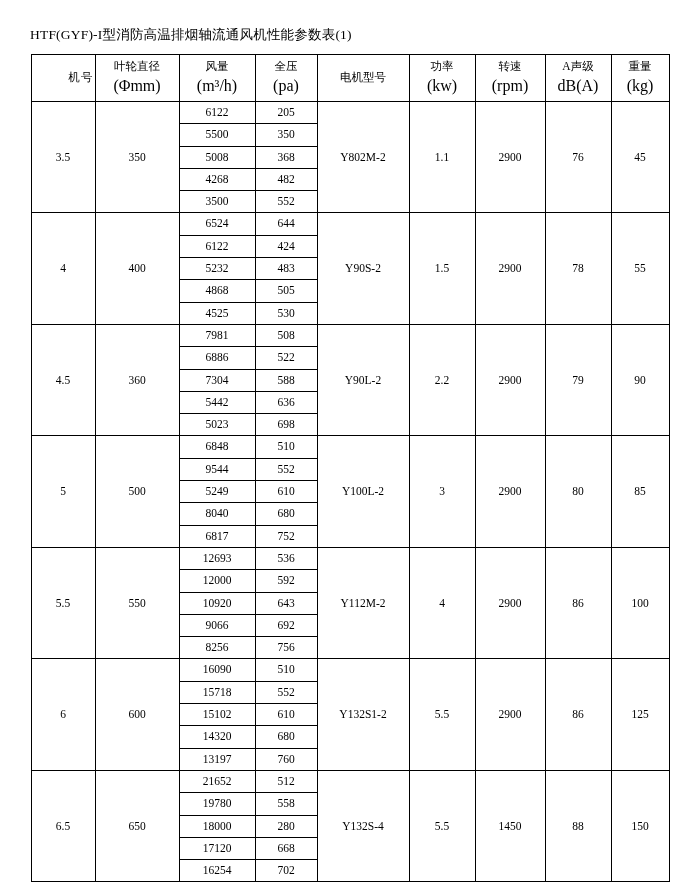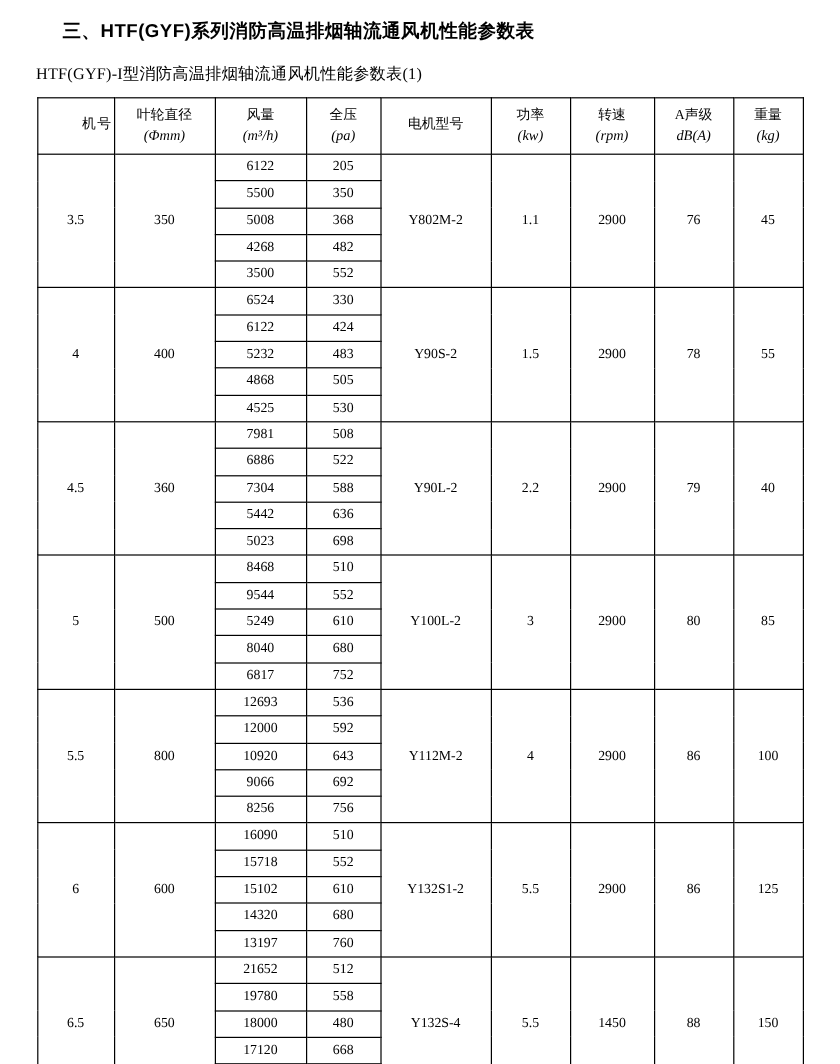--- a/index.html
+++ b/index.html
@@ -50,23 +50,22 @@
     font-size: 11.5px;
     font-family: "Liberation Serif", "DejaVu Serif", serif;
     padding: 0;
   }
   thead th {
     height: 46px;
     font-weight: normal;
     line-height: 1.35;
   }
   thead th .sub {
-    font-size: 12px;
+    font-size: 16px;
     display: block;
-    font-style: italic;
   }
   tbody td {
     height: 21.3px;
     line-height: 21.3px;
   }
   td.num-cell {
     font-size: 11.5px;
   }
   .col-jihao   { width: 64px; }
   .col-yelun   { width: 84px; }
@@ -77,21 +76,20 @@
   .col-speed   { width: 70px; }
   .col-noise   { width: 66px; }
   .col-weight  { width: 58px; }
   .spaced { letter-spacing: 1.2px; margin-left: 36px; }
 </style>
 </head>
 <body>
 
 <div class="page">
 
-  <div class="doc-heading">三、HTF(GYF)系列消防高温排烟轴流通风机性能参数表</div>
 
   <div class="table-title">HTF(GYF)-I型消防高温排烟轴流通风机性能参数表(1)</div>
 
   <table class="perf">
     <colgroup>
       <col class="col-jihao">
       <col class="col-yelun">
       <col class="col-fengliang">
       <col class="col-quanya">
       <col class="col-motor">
@@ -163,21 +161,21 @@
           <td class="num-cell">482</td>
         </tr>
         <tr>
           <td class="num-cell">3500</td>
           <td class="num-cell">552</td>
         </tr>
         <tr>
           <td rowspan="5">4</td>
           <td rowspan="5">400</td>
           <td class="num-cell">6524</td>
-          <td class="num-cell">330</td>
+          <td class="num-cell">644</td>
           <td rowspan="5">Y90S-2</td>
           <td rowspan="5">1.5</td>
           <td rowspan="5">2900</td>
           <td rowspan="5">78</td>
           <td rowspan="5">55</td>
         </tr>
         <tr>
           <td class="num-cell">6122</td>
           <td class="num-cell">424</td>
         </tr>
@@ -195,42 +193,42 @@
         </tr>
         <tr>
           <td rowspan="5">4.5</td>
           <td rowspan="5">360</td>
           <td class="num-cell">7981</td>
           <td class="num-cell">508</td>
           <td rowspan="5">Y90L-2</td>
           <td rowspan="5">2.2</td>
           <td rowspan="5">2900</td>
           <td rowspan="5">79</td>
-          <td rowspan="5">40</td>
+          <td rowspan="5">90</td>
         </tr>
         <tr>
           <td class="num-cell">6886</td>
           <td class="num-cell">522</td>
         </tr>
         <tr>
           <td class="num-cell">7304</td>
           <td class="num-cell">588</td>
         </tr>
         <tr>
           <td class="num-cell">5442</td>
           <td class="num-cell">636</td>
         </tr>
         <tr>
           <td class="num-cell">5023</td>
           <td class="num-cell">698</td>
         </tr>
         <tr>
           <td rowspan="5">5</td>
           <td rowspan="5">500</td>
-          <td class="num-cell">8468</td>
+          <td class="num-cell">6848</td>
           <td class="num-cell">510</td>
           <td rowspan="5">Y100L-2</td>
           <td rowspan="5">3</td>
           <td rowspan="5">2900</td>
           <td rowspan="5">80</td>
           <td rowspan="5">85</td>
         </tr>
         <tr>
           <td class="num-cell">9544</td>
           <td class="num-cell">552</td>
@@ -242,21 +240,21 @@
         <tr>
           <td class="num-cell">8040</td>
           <td class="num-cell">680</td>
         </tr>
         <tr>
           <td class="num-cell">6817</td>
           <td class="num-cell">752</td>
         </tr>
         <tr>
           <td rowspan="5">5.5</td>
-          <td rowspan="5">800</td>
+          <td rowspan="5">550</td>
           <td class="num-cell">12693</td>
           <td class="num-cell">536</td>
           <td rowspan="5">Y112M-2</td>
           <td rowspan="5">4</td>
           <td rowspan="5">2900</td>
           <td rowspan="5">86</td>
           <td rowspan="5">100</td>
         </tr>
         <tr>
           <td class="num-cell">12000</td>
@@ -311,21 +309,21 @@
           <td rowspan="5">1450</td>
           <td rowspan="5">88</td>
           <td rowspan="5">150</td>
         </tr>
         <tr>
           <td class="num-cell">19780</td>
           <td class="num-cell">558</td>
         </tr>
         <tr>
           <td class="num-cell">18000</td>
-          <td class="num-cell">480</td>
+          <td class="num-cell">280</td>
         </tr>
         <tr>
           <td class="num-cell">17120</td>
           <td class="num-cell">668</td>
         </tr>
         <tr>
           <td class="num-cell">16254</td>
           <td class="num-cell">702</td>
         </tr>
       </tbody>

